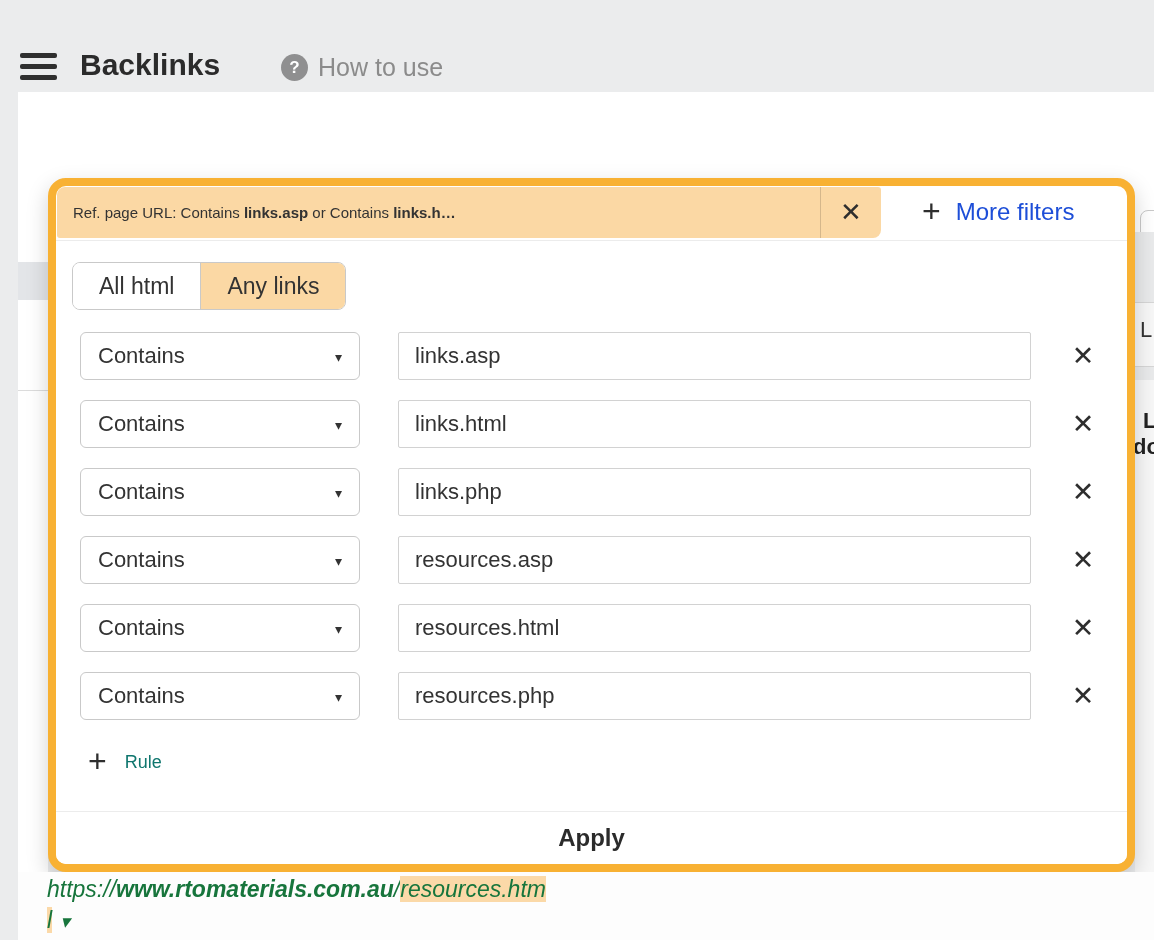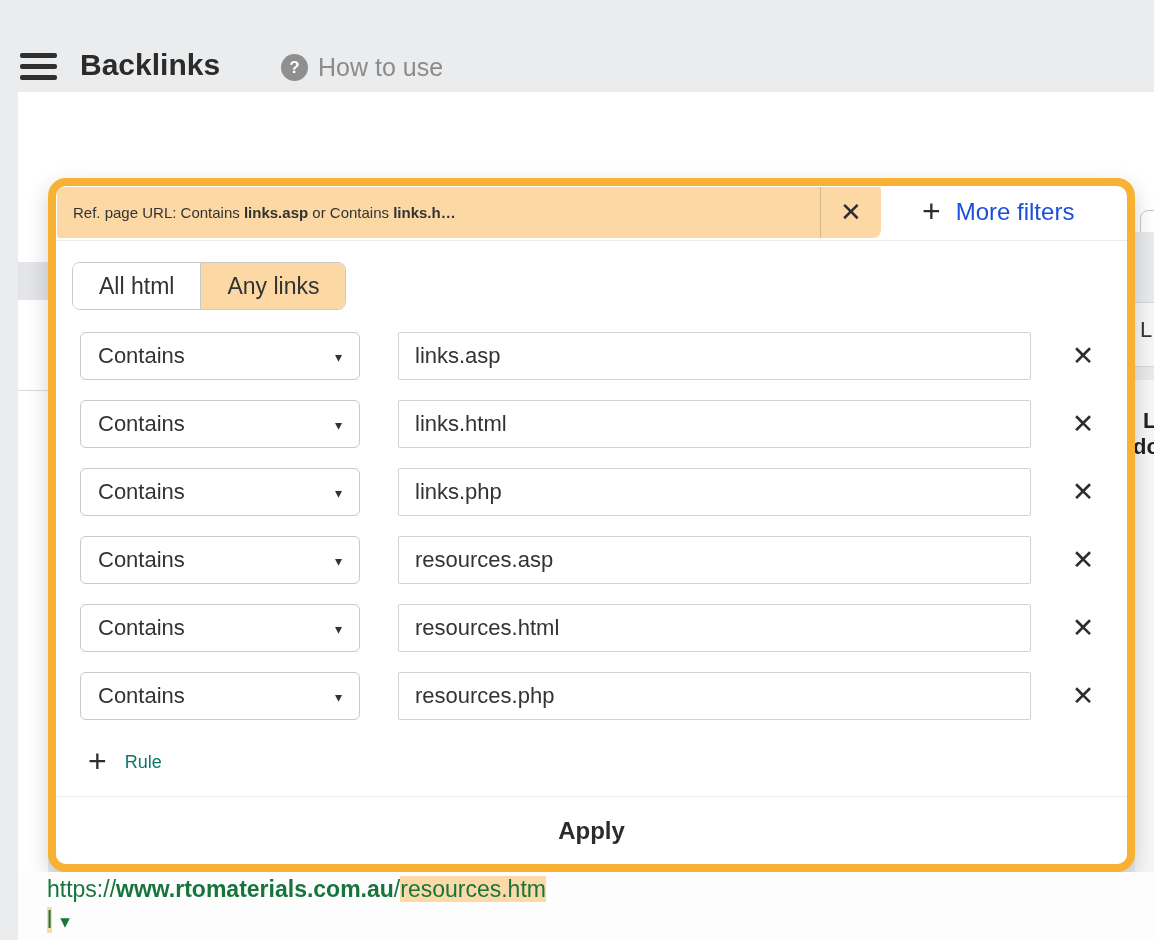--- a/index.html
+++ b/index.html
@@ -124,30 +124,30 @@
     font-size:27px; color:#2e2e2e; cursor:pointer;
   }
 
   .add-rule {
     position:absolute; left:32px; top:556px; height:40px;
     display:flex; align-items:center; gap:18px; cursor:pointer;
   }
   .add-rule-label { font-size:18px; color:#0f766e; }
 
   .apply-bar {
-    position:absolute; left:0; bottom:0; width:1071px; height:68px;
+    position:absolute; left:0; bottom:0; width:1071px; height:53px;
     border-top:1px solid #ececec; background:#fff;
     display:flex; align-items:center; justify-content:center;
     font-size:24px; font-weight:700; color:#2b2b2b;
     border-radius:0 0 10px 10px; cursor:pointer;
   }
 
   
   .bottom-area { position:absolute; left:18px; top:872px; width:1136px; height:68px; background:#fdfdfd; }
-  .url-block { position:absolute; left:29px; top:2px; width:1000px; font-size:23px; line-height:31px; color:#17753c; cursor:pointer; }
+  .url-block { position:absolute; left:29px; top:2px; width:1000px; font-size:23px; line-height:31px; color:#17753c; cursor:pointer;font-style:italic; }
   .url-block b { font-weight:700; }
   .hl { background:#fbd9a8; }
   .url-caret { color:#17753c; font-size:19px; margin-left:8px; cursor:pointer; }
 </style>
 </head>
 <body>
 
 <div class="top-bar">
   <div class="hamburger">
     <span></span>

